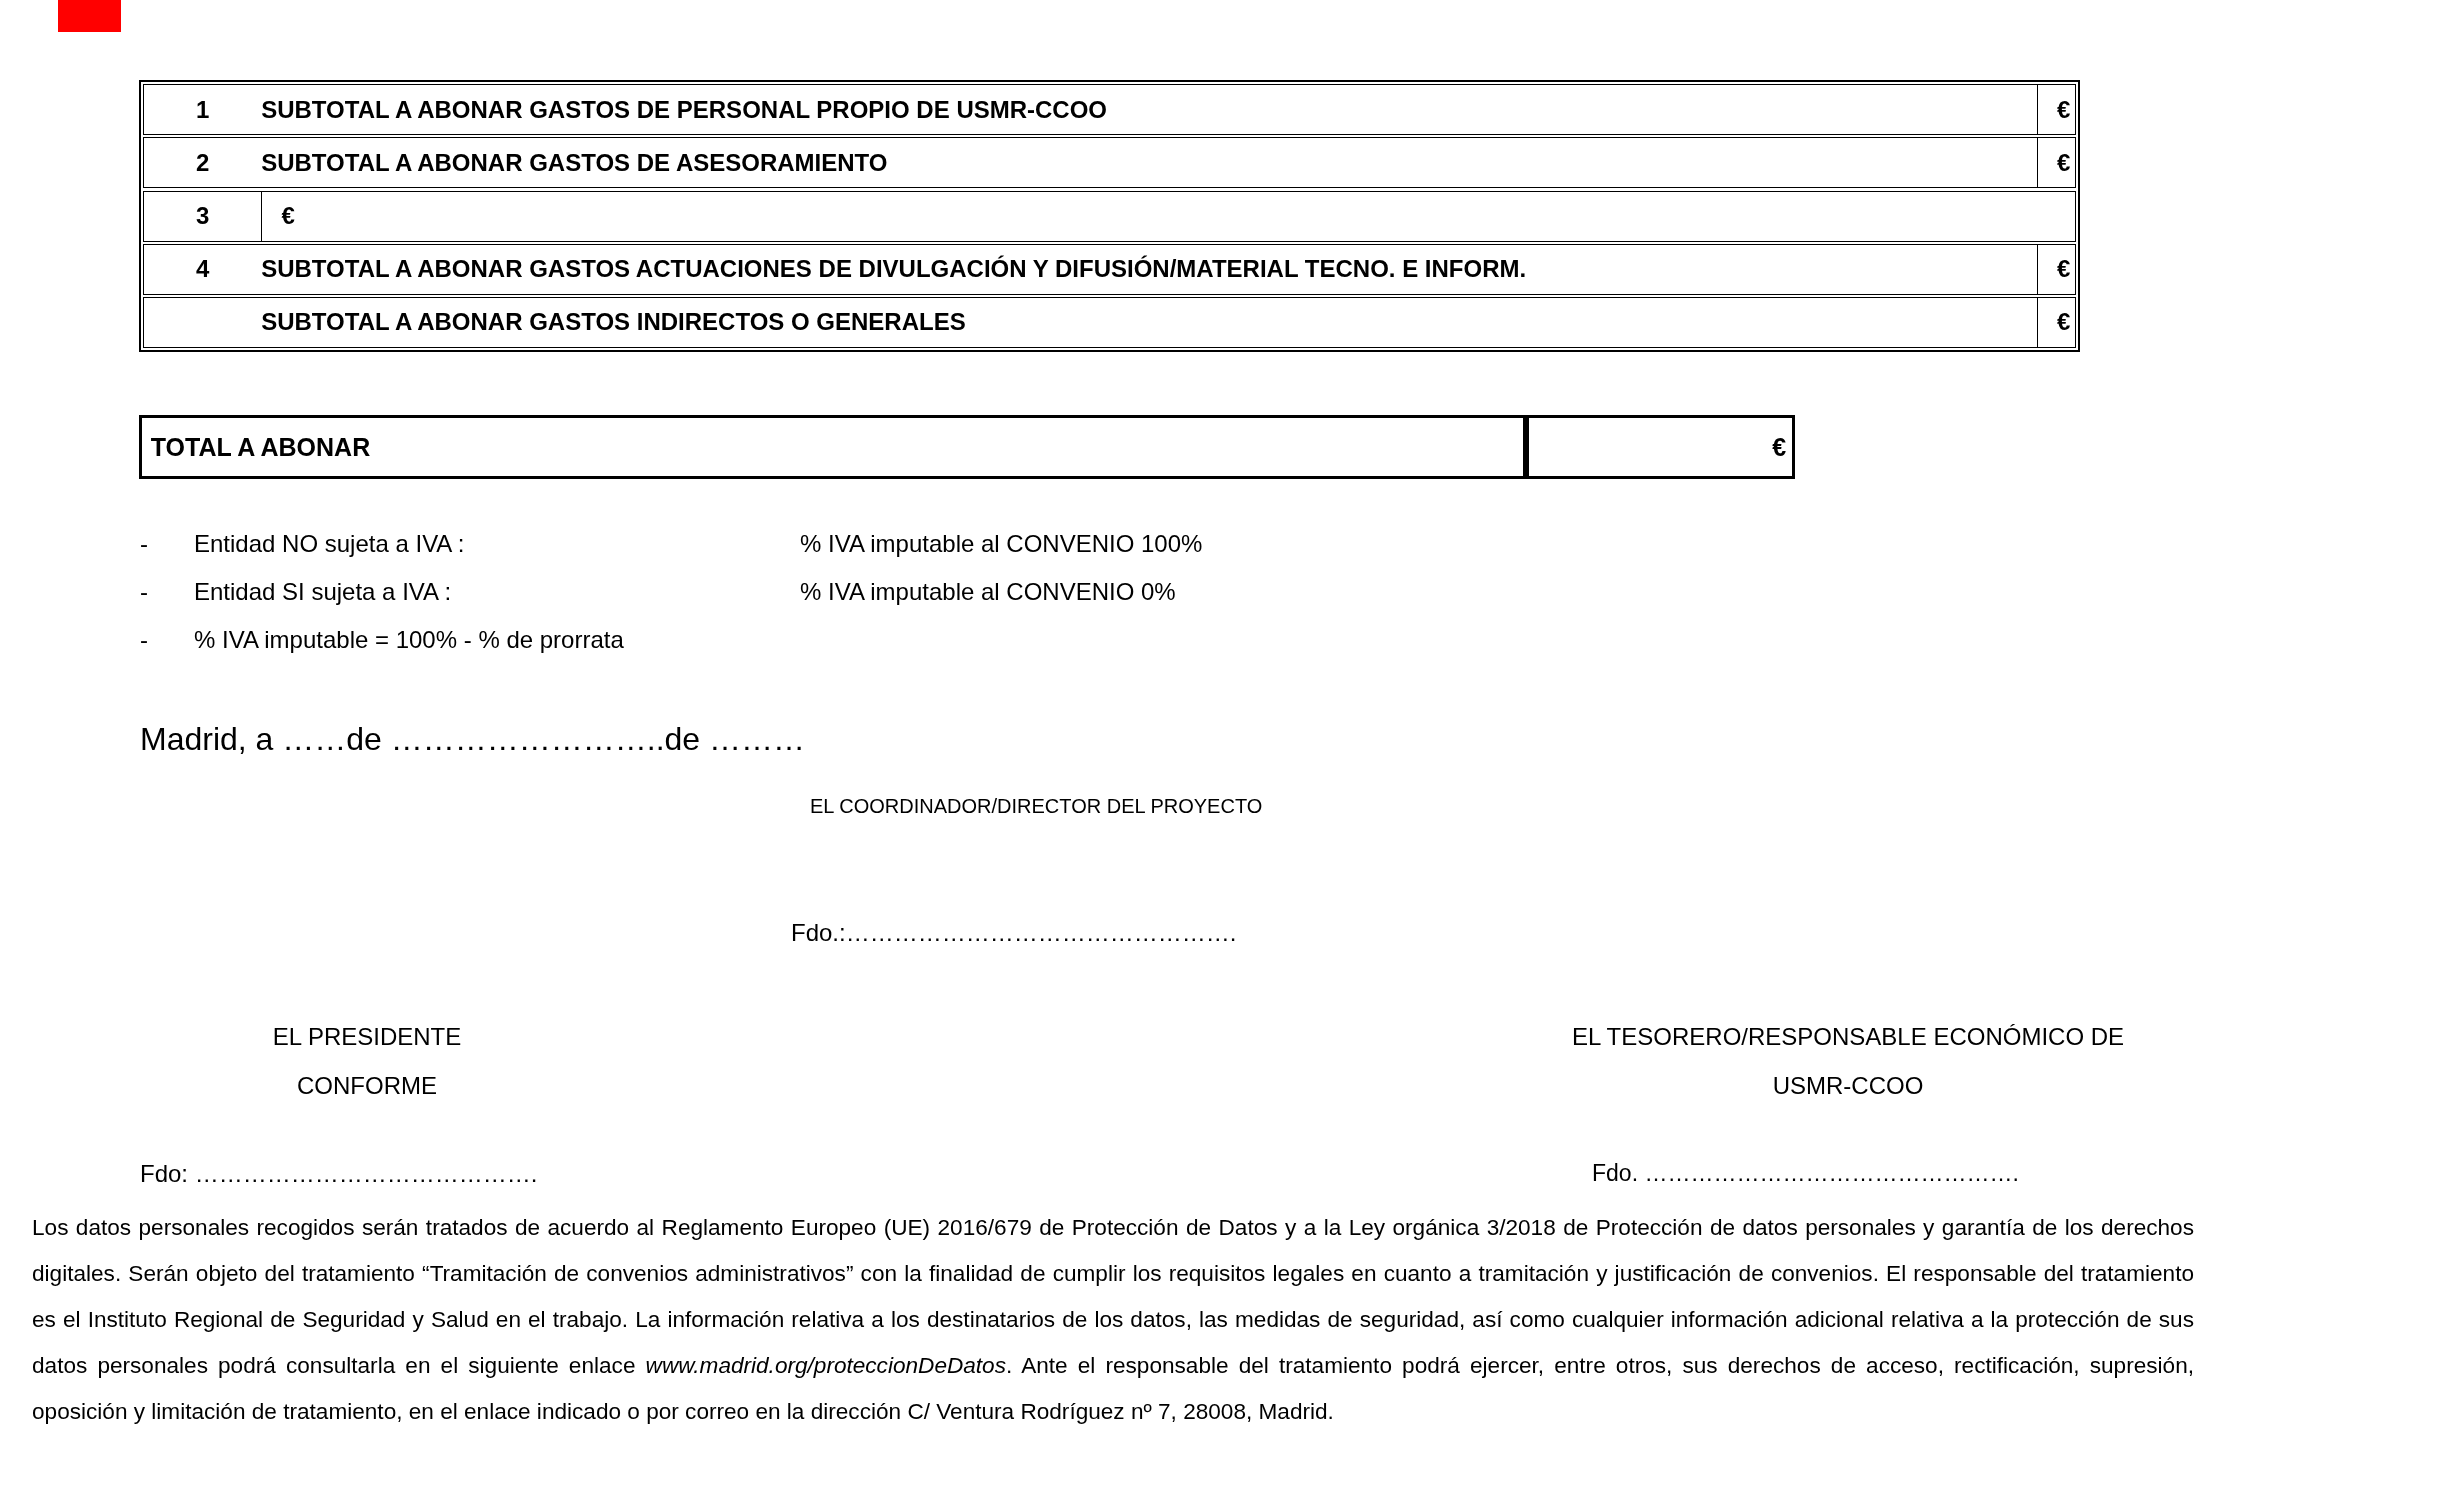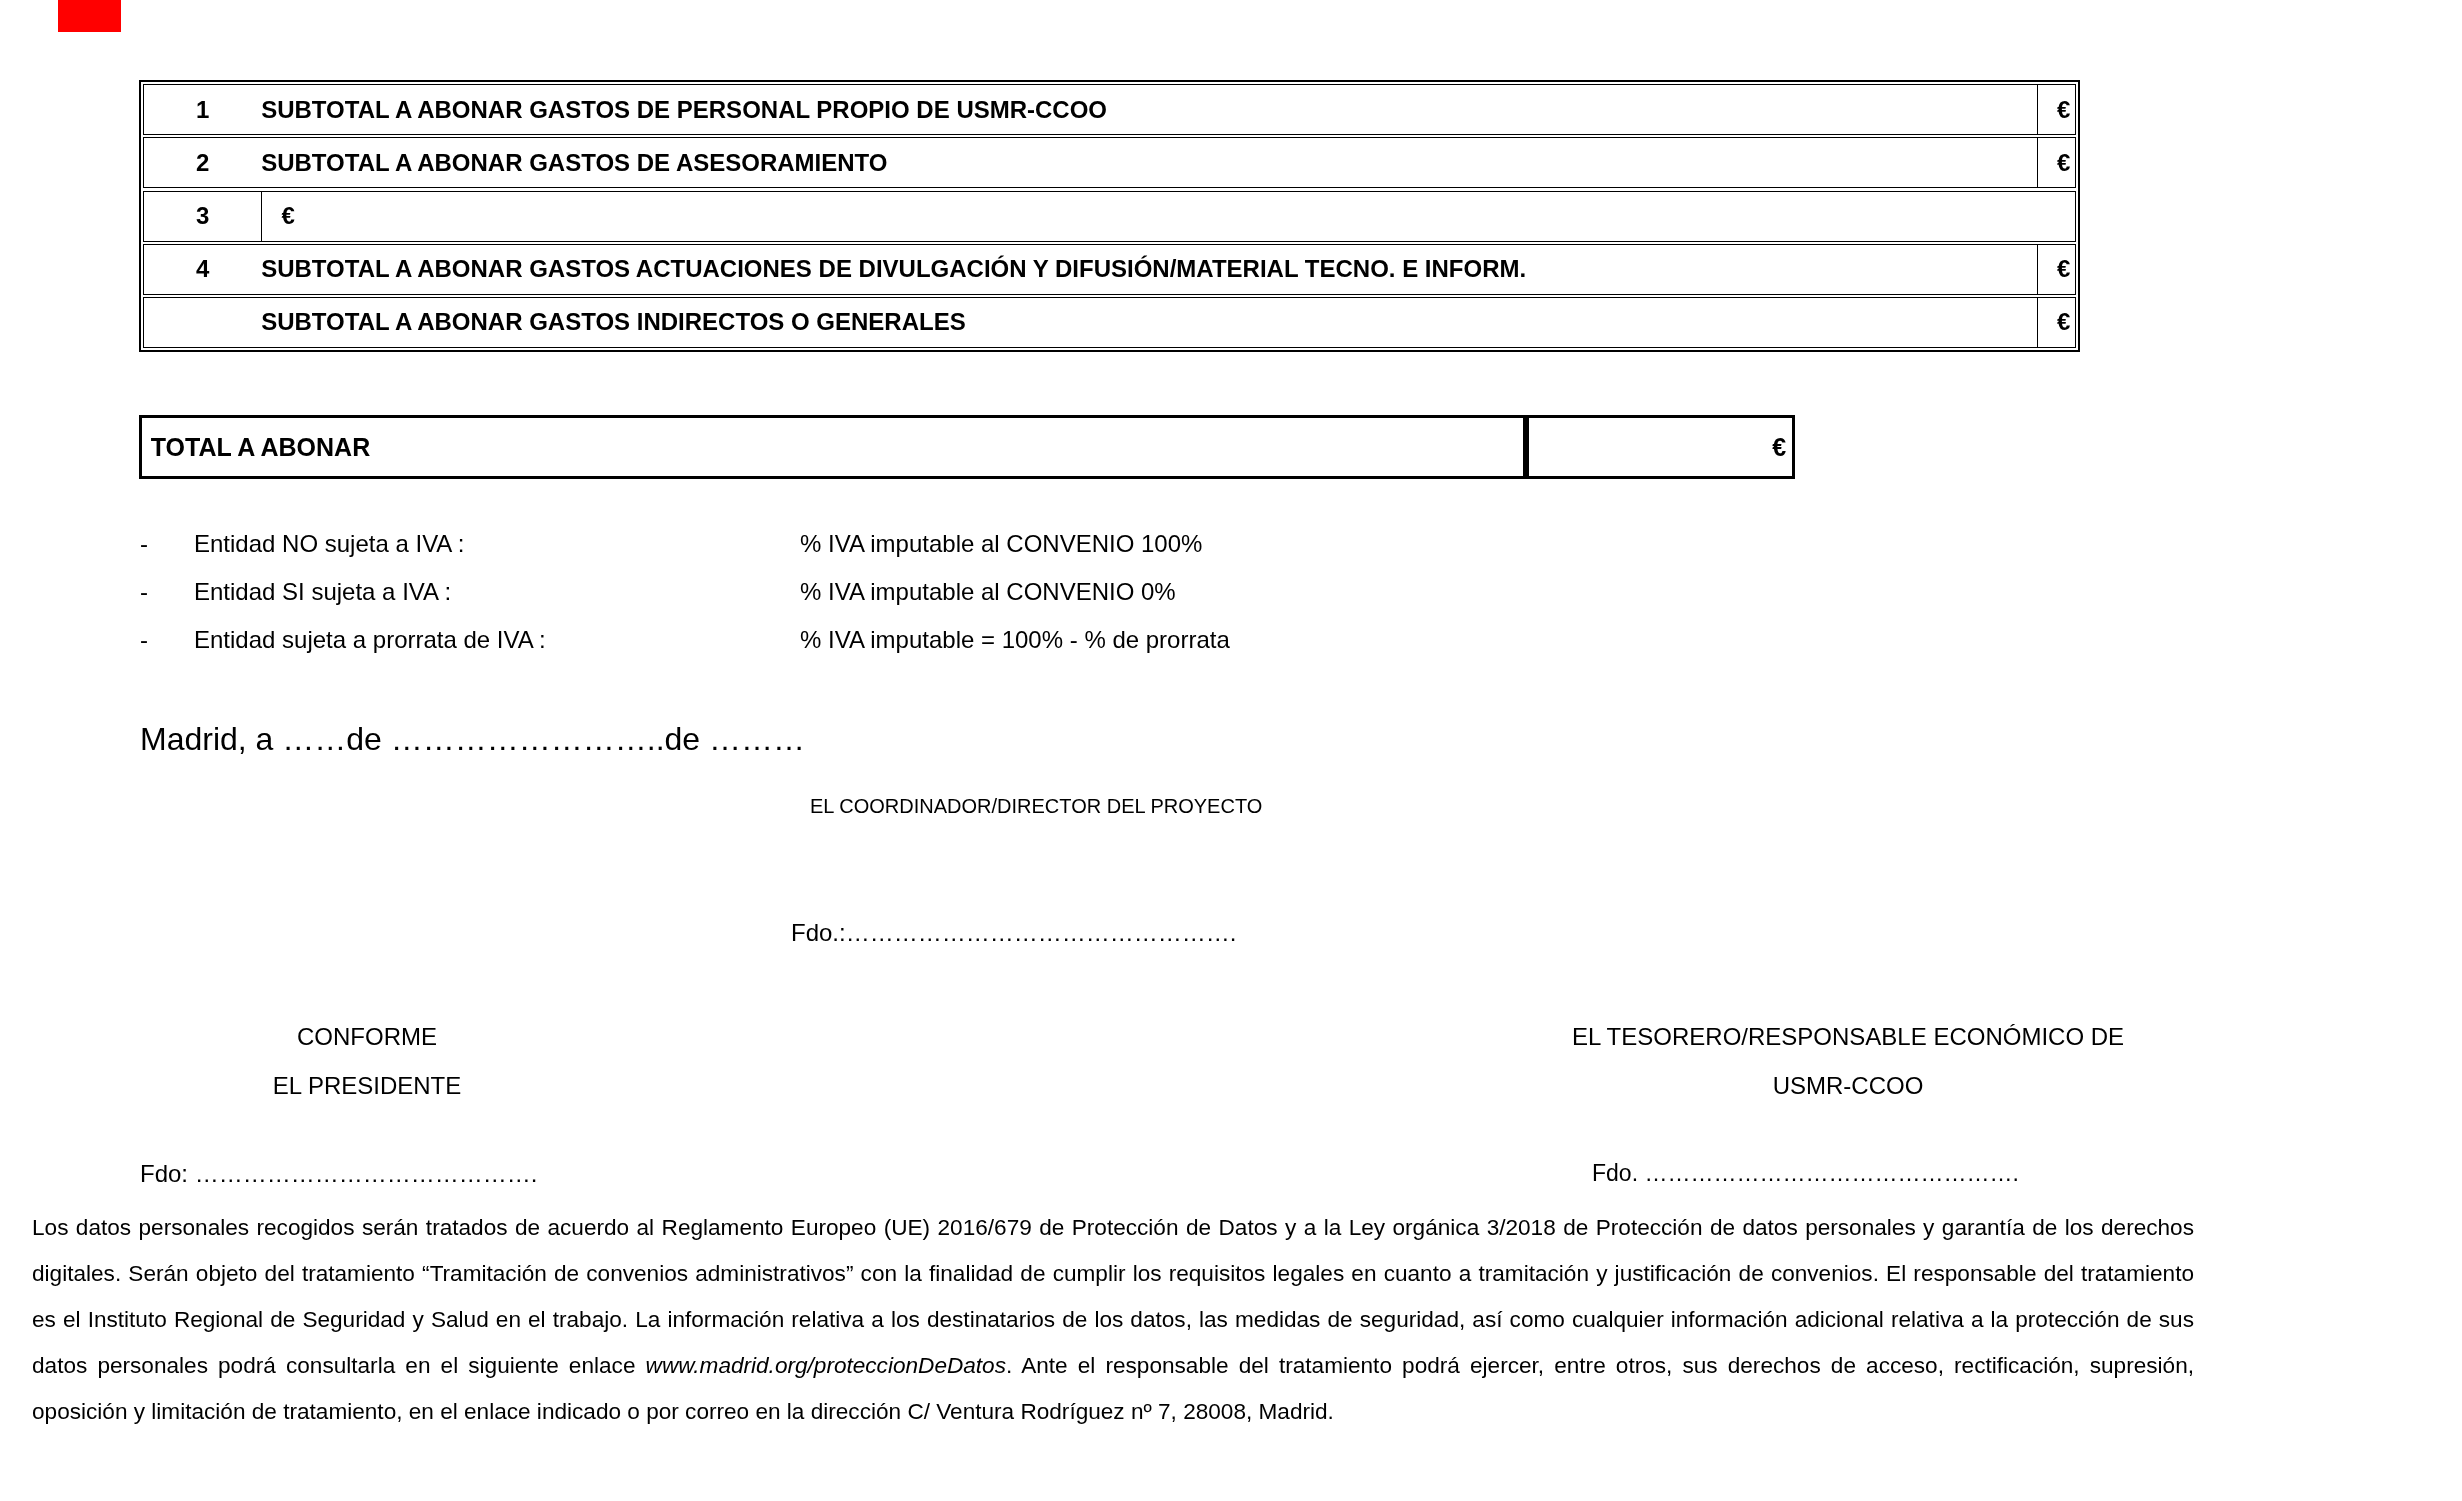--- a/index.html
+++ b/index.html
@@ -101,33 +101,32 @@
     <span>Entidad NO sujeta a IVA :</span>
     <span>% IVA imputable al CONVENIO 100%</span>
   </div>
   <div class="iva-item">
     <span>-</span>
     <span>Entidad SI sujeta a IVA :</span>
     <span>% IVA  imputable al CONVENIO 0%</span>
   </div>
   <div class="iva-item">
     <span>-</span>
-    <span>Entidad sujeta a prorrata de IVA :</span>
     <span>% IVA imputable = 100% - % de prorrata</span>
   </div>
 </div>
 
 <div class="abs date-line">Madrid, a ……de ……………………..de ………</div>
 
 <div class="abs coordinator-title">EL COORDINADOR/DIRECTOR DEL PROYECTO</div>
 <div class="abs coordinator-fdo">Fdo.:………………………………………….</div>
 
 <div class="abs sig-left">
+  <div>EL PRESIDENTE</div>
   <div>CONFORME</div>
-  <div>EL PRESIDENTE</div>
 </div>
 
 <div class="abs sig-right">
   <div>EL TESORERO/RESPONSABLE ECONÓMICO DE</div>
   <div>USMR-CCOO</div>
 </div>
 
 <div class="abs fdo-left">Fdo: …………………………………….</div>
 <div class="abs fdo-right">Fdo. ………………………………………….</div>
 

